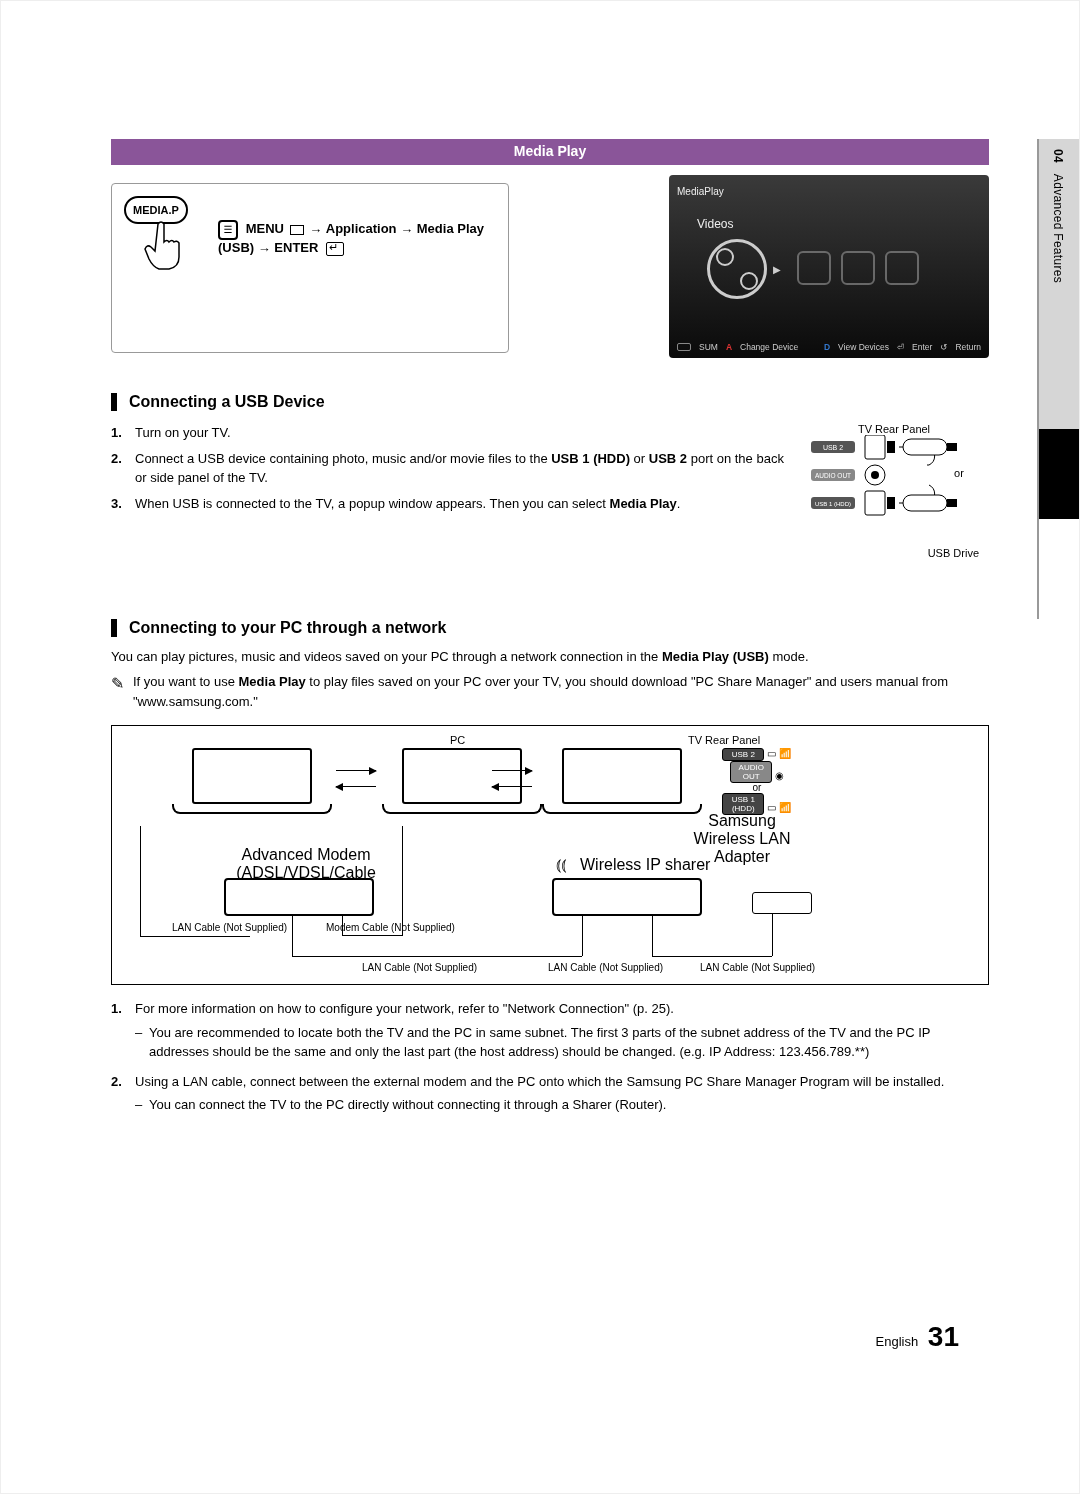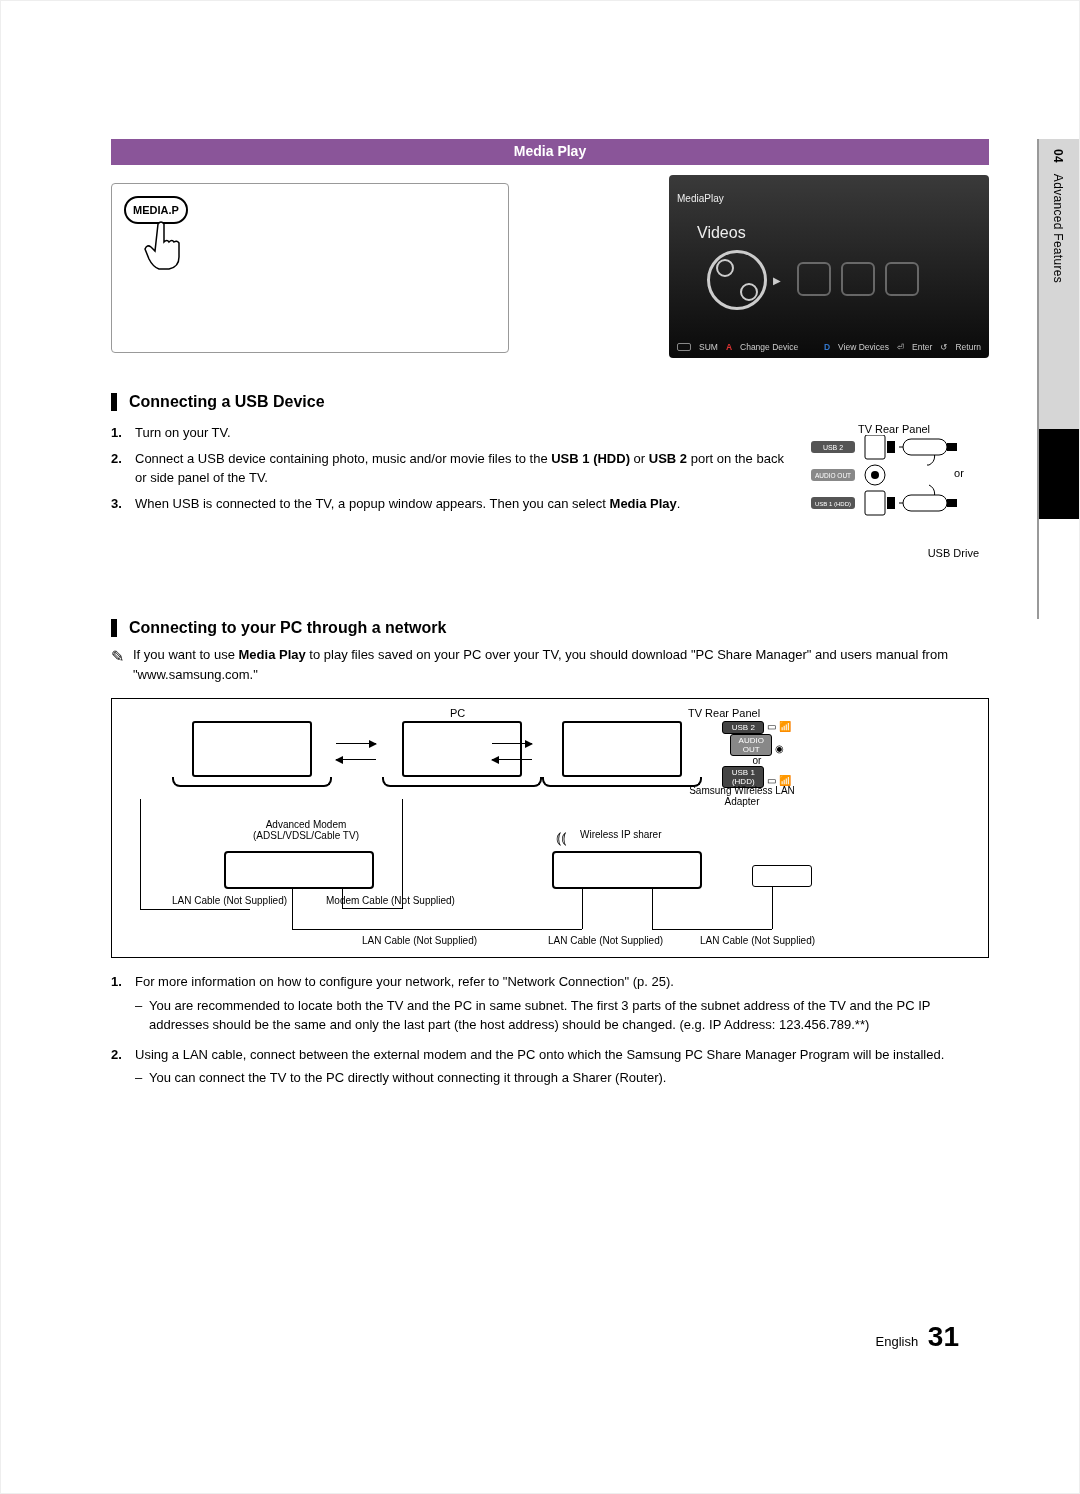--- a/index.html
+++ b/index.html
@@ -114,25 +114,25 @@
 
   .tv-screenshot {
     position: absolute;
     right: 0; top: -8px;
     width: 320px;
     height: 183px;
     background: linear-gradient(#3a3a3a,#0a0a0a);
     border-radius: 4px;
     color: #eee;
     font-size: 10px;
-    padding: 18px 8px;
+    padding: 11px 8px;
     overflow: hidden;
   }
   .tvshot-videos {
-    font-size: 16px;
+    font-size: 12px;
     margin: 20px 0 8px 20px;
   }
   .tvshot-reel {
     width: 60px; height: 60px;
     border: 3px solid #ccc;
     border-radius: 50%;
     margin-left: 30px;
     position: relative;
     display:inline-block;
   }
@@ -219,21 +219,21 @@
     border:1.5px solid #000; border-radius:3px; padding:1px 2px; font-size:8px; background:#444; color:#fff; display:inline-block; width:42px;
   }
   .wifi-arc{ display:inline-block; transform:rotate(-0deg);}
   .nd-modem, .nd-router{
     position:absolute; width:150px; height:38px; border:2px solid #000; border-radius:4px;
     background:#fff;
   }
   .nd-dongle{
     position:absolute; width:60px; height:22px; border:1.5px solid #000; border-radius:3px;
   }
-  .nd-tiny-lbl{ position:absolute; font-size:10px;}
+  .nd-tiny-lbl{ position:absolute; font-size:16px;}
   .nd-arrow{ position:absolute; height:0; border-top:1.5px solid #000;}
   .nd-arrow.r::after{content:"";position:absolute;right:-1px;top:-4px;border-left:8px solid #000;border-top:4px solid transparent;border-bottom:4px solid transparent;}
   .nd-arrow.l::after{content:"";position:absolute;left:-1px;top:-4px;border-right:8px solid #000;border-top:4px solid transparent;border-bottom:4px solid transparent;}
   .nd-cable{ position:absolute; border:1px solid #000; border-top:none;}
   .nd-cable-lbl{ position:absolute; font-size:10px; white-space:nowrap;}
 
   ol.num-list ul { list-style: none; padding-left: 0; margin: 4px 0 8px 0; }
   ol.num-list ul li { position:relative; padding-left:14px; margin-bottom:4px;}
   ol.num-list ul li::before { content:"–"; position:absolute; left:0; }
 
@@ -263,20 +263,29 @@
     <span>Media Play</span>
   </div>
 
   <div class="intro-block">
     <div class="intro-left">
       <div class="remote-icon">
         <div class="btn">MEDIA.P</div>
         <svg width="56" height="56" viewBox="0 0 56 56">
           <path d="M20 6 q3 -4 6 0 v18 q3 -3 5 0 q3 -3 5 0 q3 -2 5 1 v14 q0 10 -10 12 h-10 q-6 -2 -10 -10 l-4 -10 q2 -5 6 -2 l4 4 z" fill="#fff" stroke="#000" stroke-width="1.5"></path>
         </svg>
+      </div>
+      <div class="menu-line">
+        <span class="menu-icon-box">☰</span>
+        <b>MENU</b>
+        <span style="display:inline-block;width:14px;height:10px;border:1.5px solid #000;vertical-align:middle;margin:0 2px;"></span>
+        → <b>Application</b>
+        → <b>Media Play (USB)</b>
+        → <b>ENTER</b>
+        <span class="enter-icon"></span>
       </div>
     </div>
 
     <div class="tv-screenshot">
       <div>MediaPlay</div>
       <div class="tvshot-videos">Videos</div>
       <div style="display:flex;align-items:center;">
         <span class="tvshot-reel"></span>
         <span style="margin:0 6px;color:#ccc;">▶</span>
         <span class="tvshot-small-icons"><span></span><span></span><span></span></span>
@@ -334,20 +343,21 @@
         <rect x="94" y="60" width="44" height="16" rx="8" fill="#fff" stroke="#000"></rect>
         <rect x="138" y="64" width="10" height="8" fill="#000"></rect>
       </svg>
       <div style="text-align:right;padding-right:10px;">USB Drive</div>
     </div>
   </div>
 
   <div class="section-title" style="margin-top:60px;">
     <span>Connecting to your PC through a network</span>
   </div>
+  <p style="margin:12px 0 0 0;font-size:13px;" id="network-intro">You can play pictures, music and videos saved on your PC through a network connection in the <b>Media Play (USB)</b> mode.</p>
   <div class="note-line">
     <span class="note-icon">✎</span>
     <span id="network-note">If you want to use <b>Media Play</b> to play files saved on your PC over your TV, you should download "PC Share Manager" and users manual from "www.samsung.com."</span>
   </div>
 
   <div class="network-diagram">
     <span class="nd-lbl nd-pc-lbl">PC</span>
     <span class="nd-lbl nd-tvp-lbl">TV Rear Panel</span>
 
 

